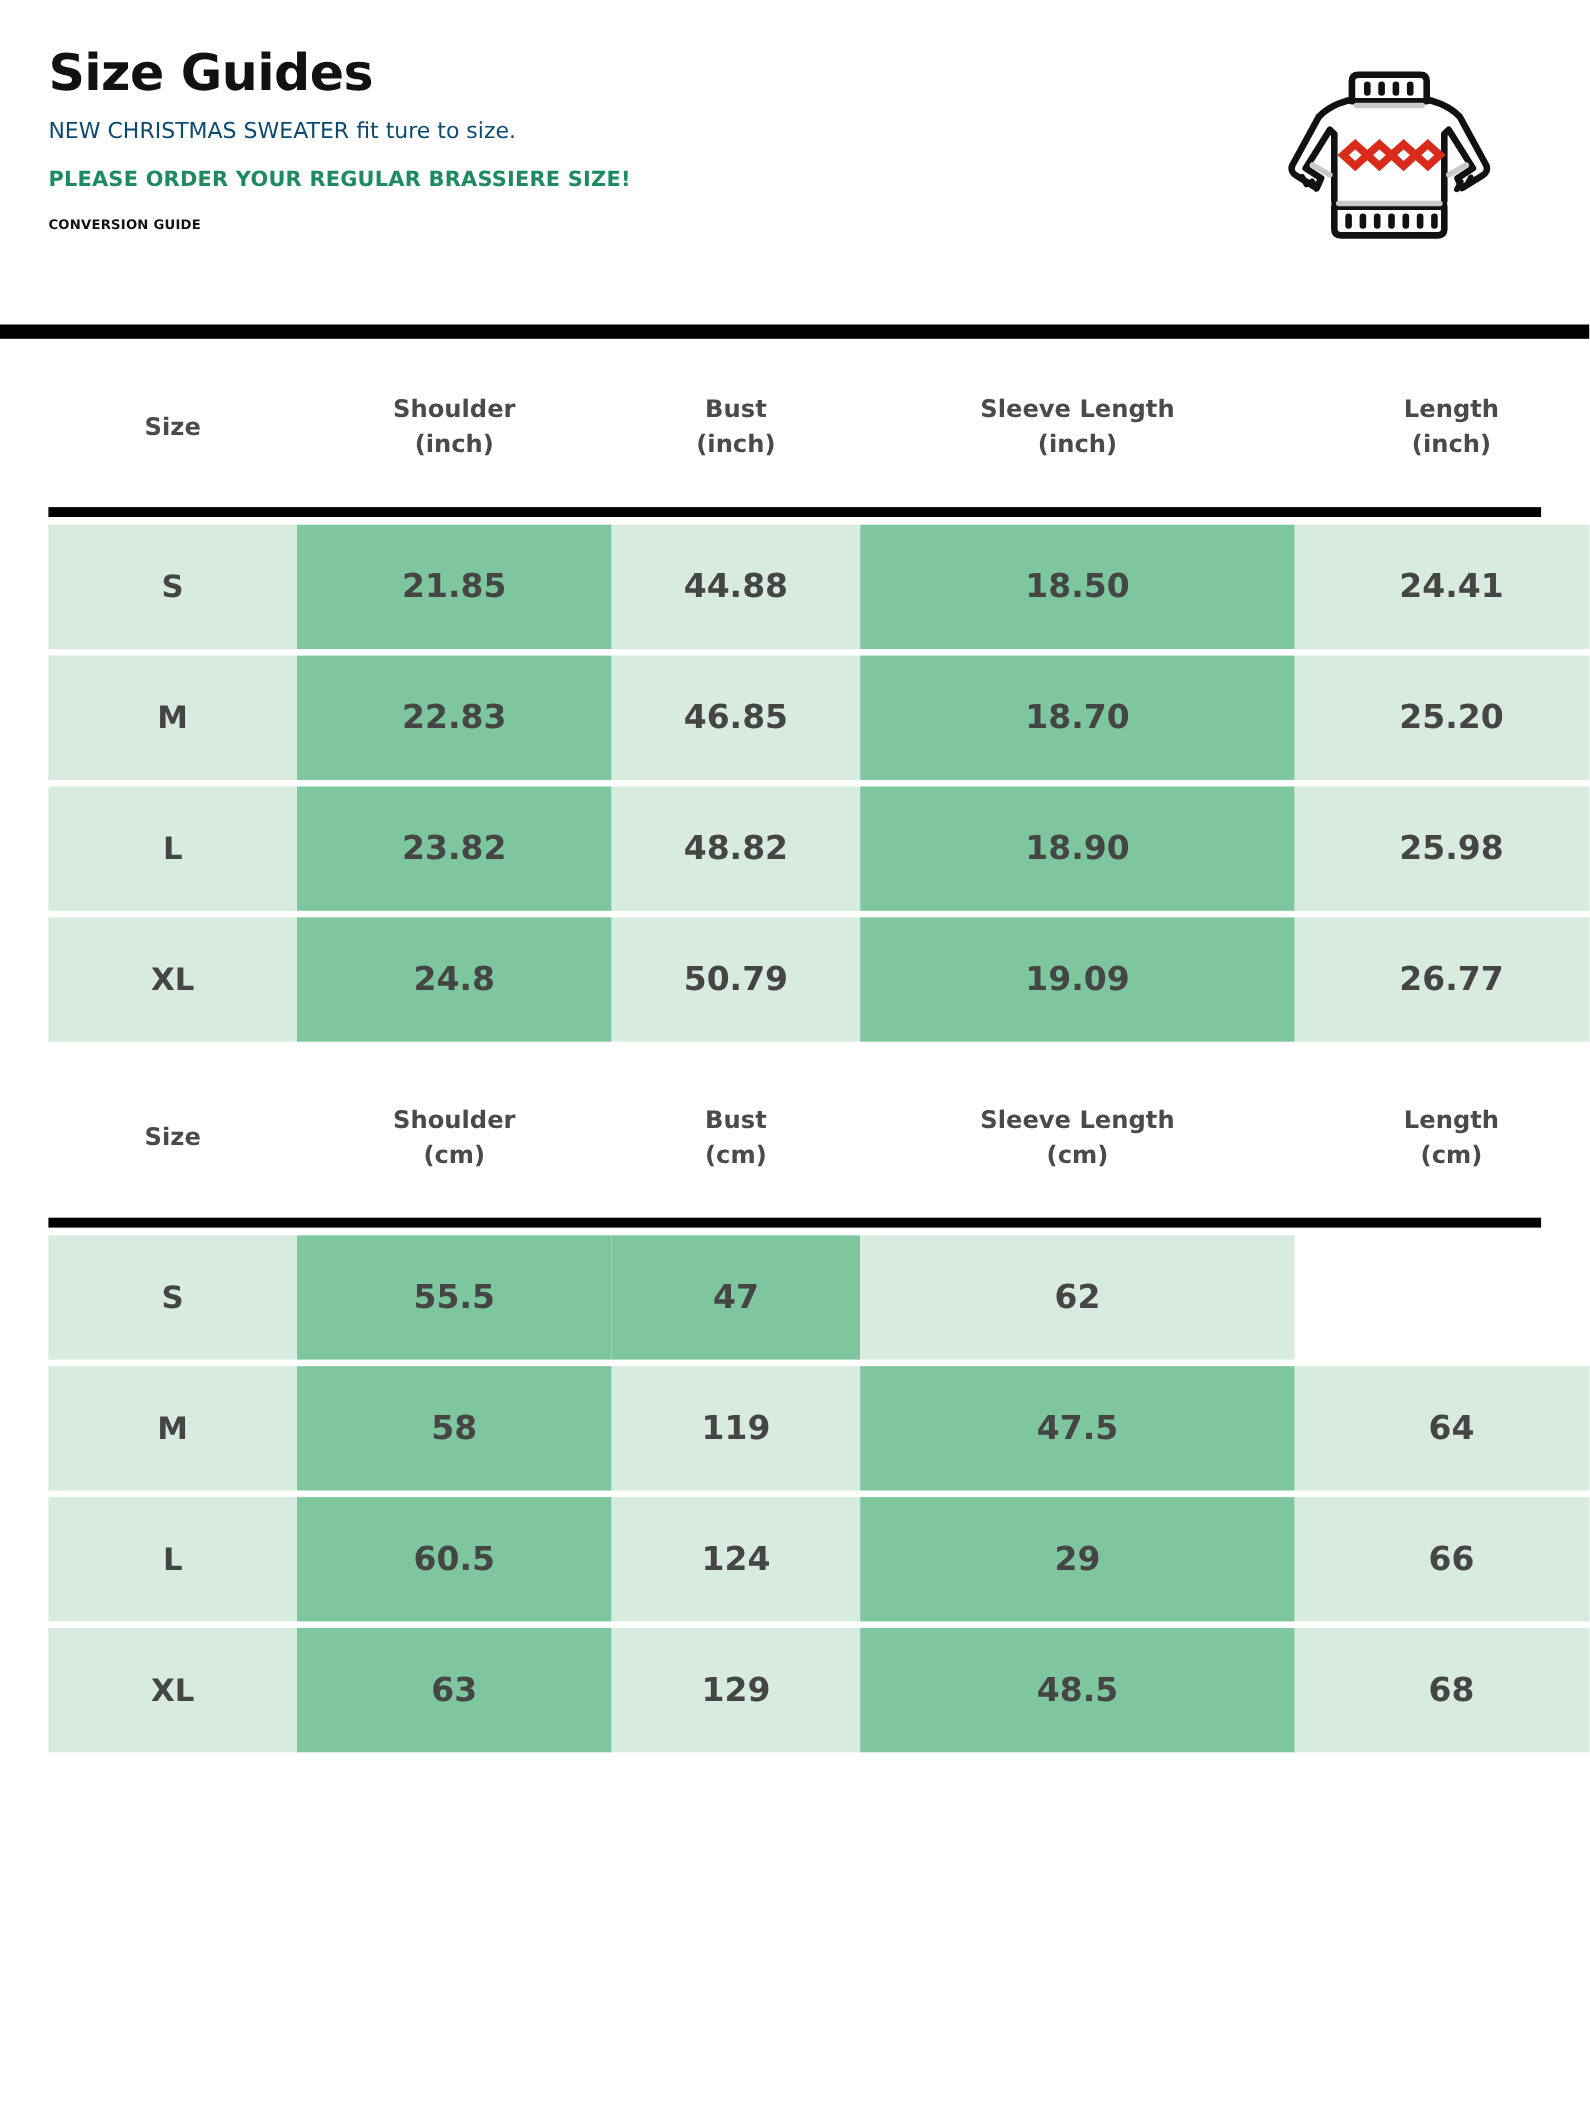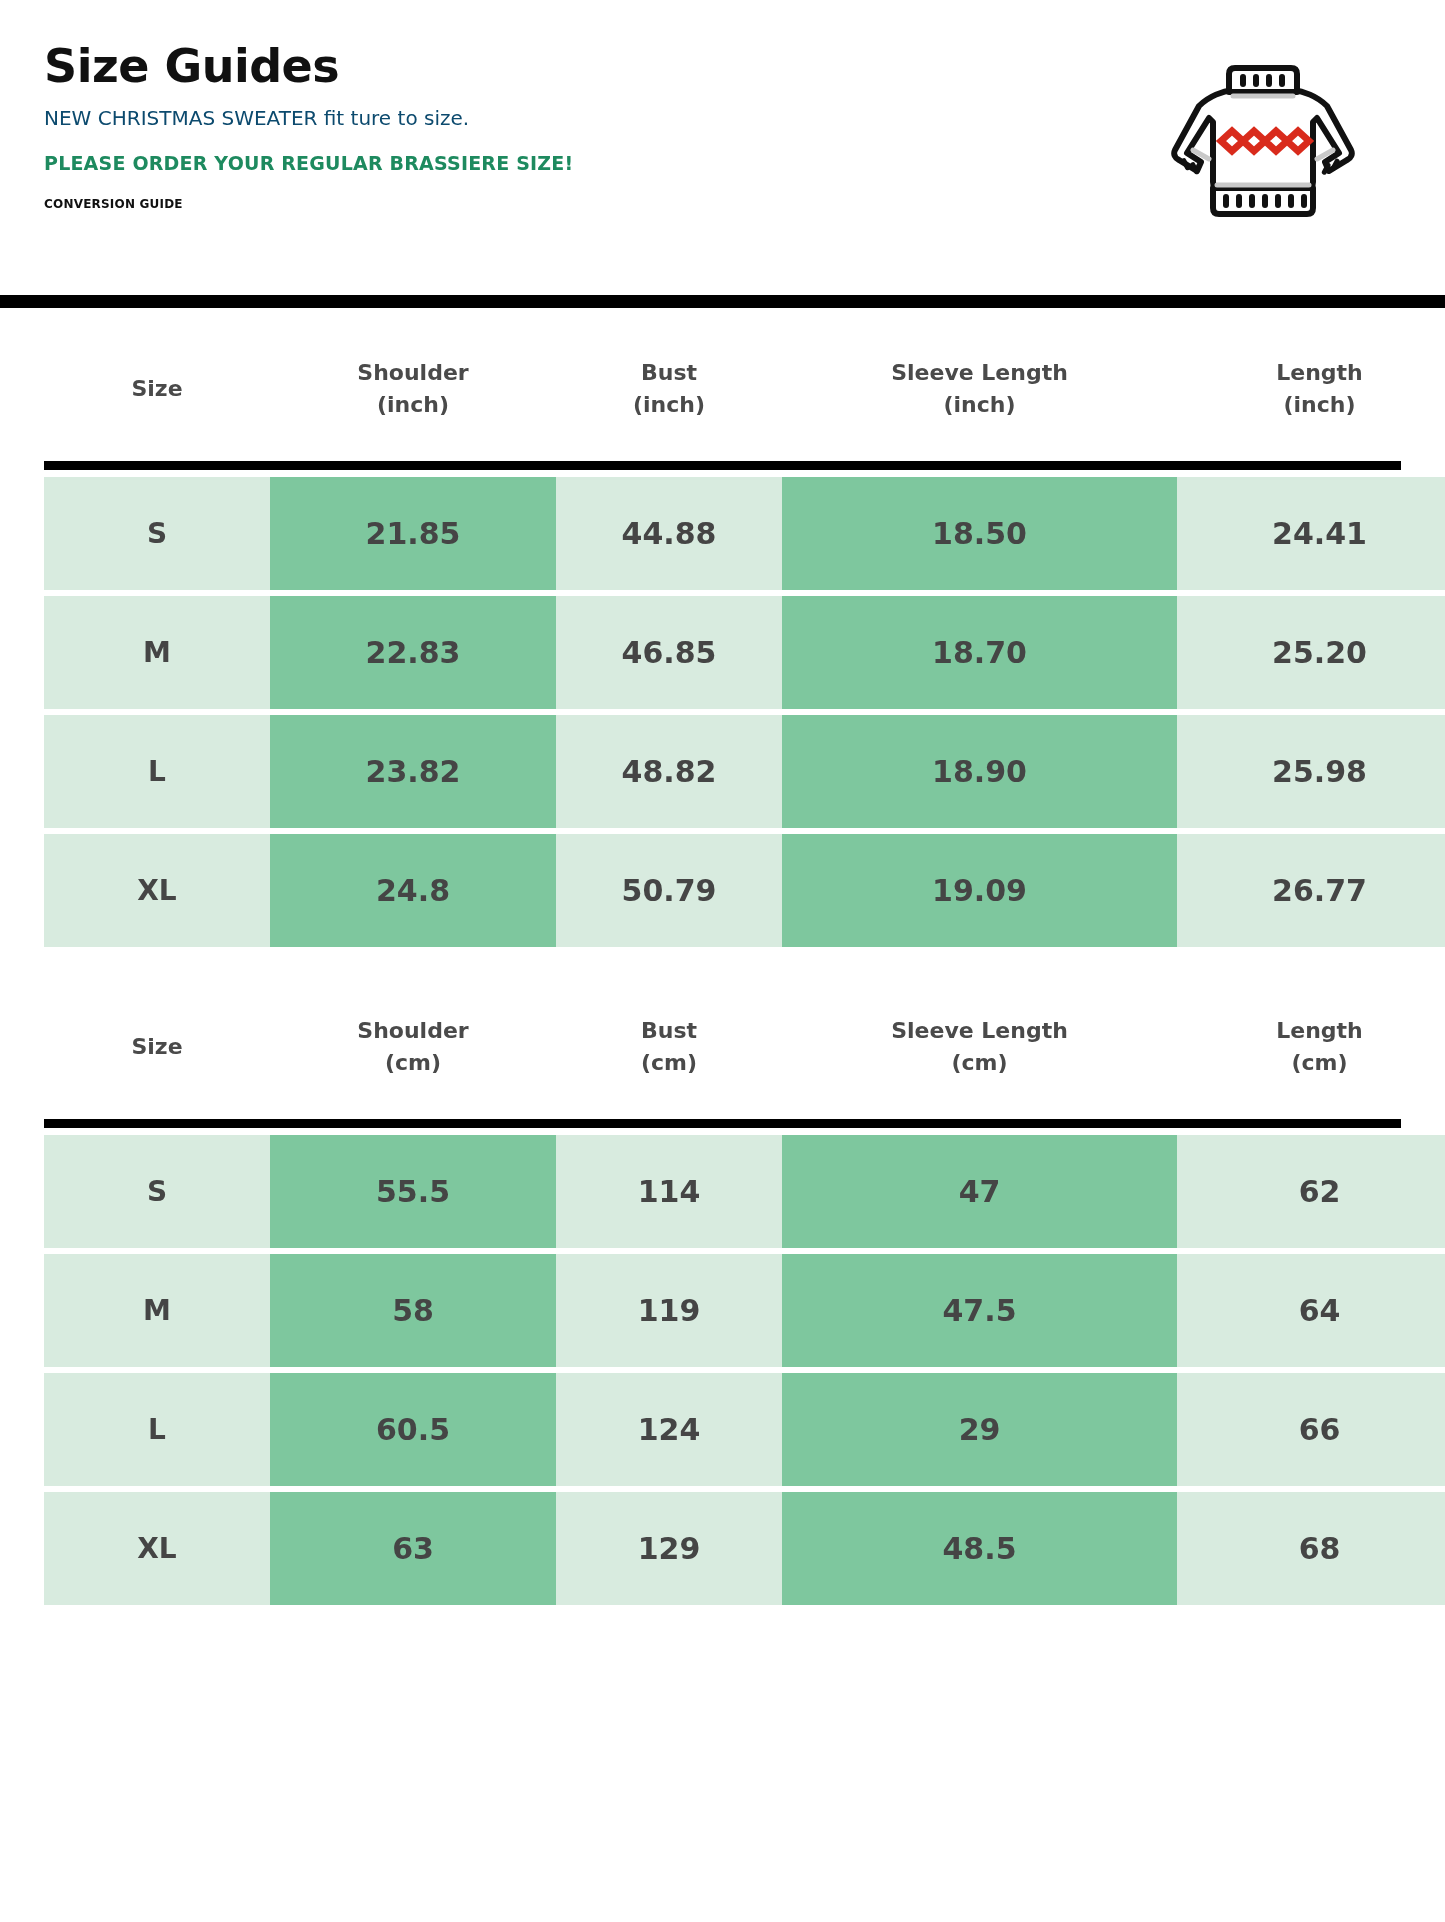--- a/index.html
+++ b/index.html
@@ -74,21 +74,21 @@
   .top-rule {
     position: absolute;
     left: 0;
     top: 295px;
     width: 1445px;
     height: 13px;
     background: #000000;
   }
 
   
-  .table-block { padding: 12px 44px; }
+  .table-block { padding: 0 44px; }
   .table-block.first { padding-top: 38px; }
   .table-block.second { padding-top: 26px; }
 
   .grid-head, .grid-row {
     display: grid;
     grid-template-columns: 226px 286px 226px 395px 285px;
     width: 1357px;
   }
 
   .grid-head {
@@ -268,21 +268,20 @@
       <div class="head-cell">
         <span>Length</span>
         <span>(cm)</span>
       </div>
     </div>
     <div class="head-rule"></div>
 
     <div class="grid-row">
       <div class="cell light size-col">S</div>
       <div class="cell dark">55.5</div>
-      <div class="cell light">114</div>
       <div class="cell dark">47</div>
       <div class="cell light">62</div>
     </div>
     <div class="grid-row">
       <div class="cell light size-col">M</div>
       <div class="cell dark">58</div>
       <div class="cell light">119</div>
       <div class="cell dark">47.5</div>
       <div class="cell light">64</div>
     </div>

